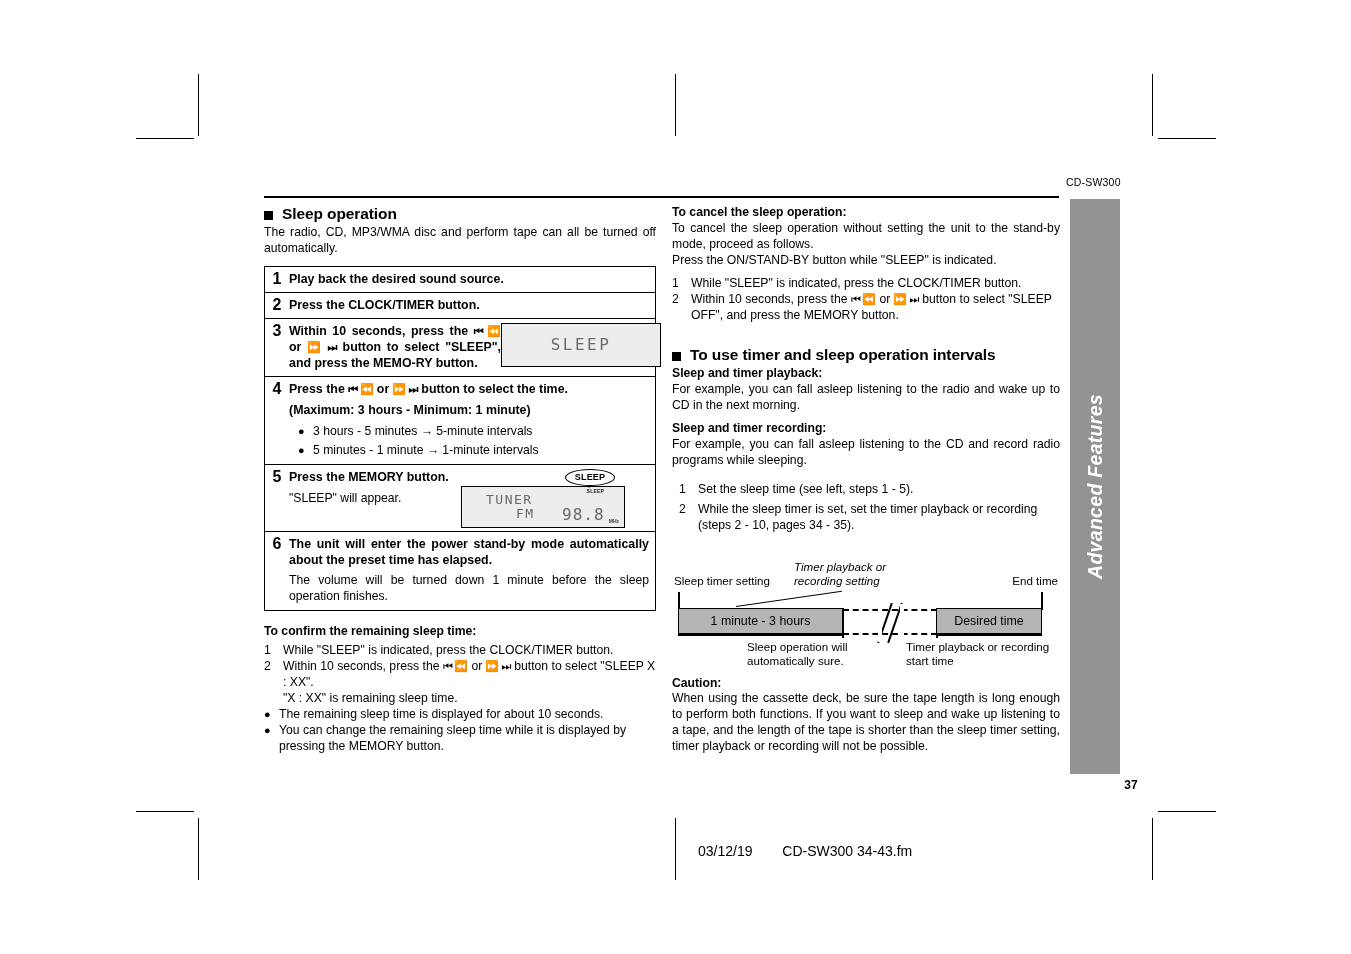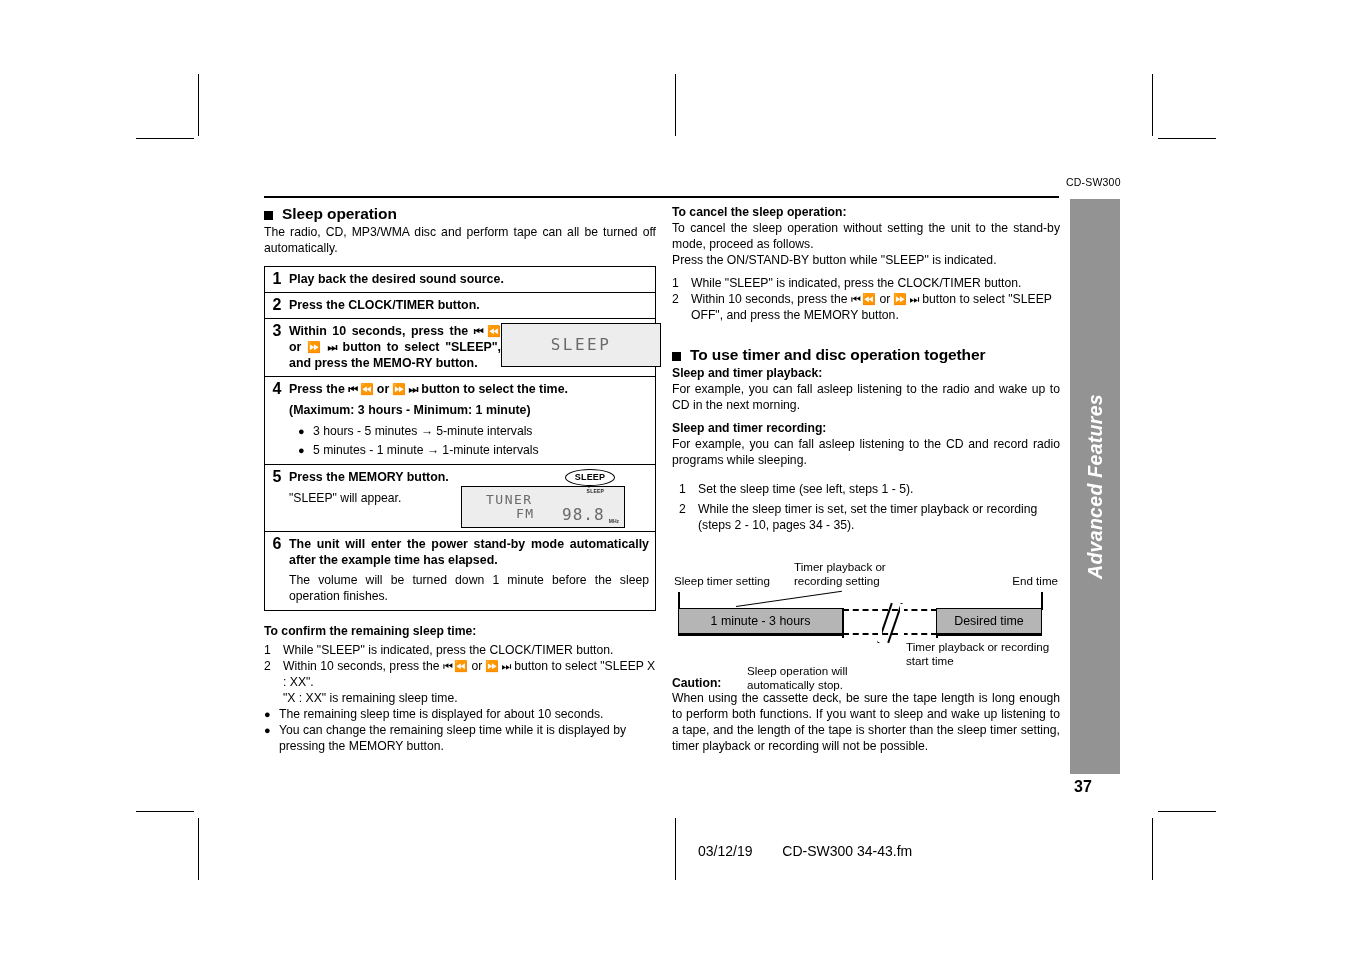--- a/index.html
+++ b/index.html
@@ -297,24 +297,24 @@
     transform: rotate(-90deg);
     white-space: nowrap;
     color: #ffffff;
     font-size: 19.5px;
     font-weight: bold;
     font-style: italic;
     letter-spacing: 0.3px;
   }
   #pageno {
     position: absolute;
-    left: 1058px; top: 778px;
+    left: 1106px; top: 778px;
     width: 50px;
     text-align: center;
-    font-size: 16px;
+    font-size: 12px;
     font-weight: bold;
   }
 
   
   #footer {
     position: absolute;
     left: 698px; top: 843px;
     font-size: 14px;
     white-space: nowrap;
   }
@@ -432,21 +432,21 @@
                 <span class="mhz">MHz</span>
               </div>
             </div>
           </div>
         </div>
       </div>
 
       <div class="step">
         <div class="sn">6</div>
         <div class="sc">
-          <div class="st just">The unit will enter the power stand-by mode automatically after the example time has elapsed.</div>
+          <div class="st just">The unit will enter the power stand-by mode automatically about the preset time has elapsed.</div>
           <div style="height:5px;"></div>
           <div class="st-reg just">The volume will be turned down 1 minute before the sleep operation finishes.</div>
         </div>
       </div>
 
     </div>
 
     <div class="gap-m"></div>
 
     <div class="sub-head">To confirm the remaining sleep time:</div>
@@ -502,21 +502,21 @@
           <span class="glyph">⏩ ⏭</span>
           <span>button to select "SLEEP OFF", and press the MEMORY button.</span>
         </div>
       </div>
     </div>
 
     <div class="gap-l"></div>
 
     <div class="sec-head">
       <span class="sq"></span>
-      <span>To use timer and disc operation together</span>
+      <span>To use timer and sleep operation intervals</span>
     </div>
 
     <div class="sub-head">Sleep and timer playback:</div>
     <div class="body">For example, you can fall asleep listening to the radio and wake up to CD in the next morning.</div>
     <div class="gap-s"></div>
     <div class="sub-head">Sleep and timer recording:</div>
     <div class="body">For example, you can fall asleep listening to the CD and record radio programs while sleeping.</div>
 
     <div class="gap-m"></div>
 
@@ -529,21 +529,21 @@
       <div class="nrow">
         <div class="num">2</div>
         <div class="txt">While the sleep timer is set, set the timer playback or recording (steps 2 - 10, pages 34 - 35).</div>
       </div>
     </div>
 
     <div id="timeline">
 
       <div class="lbl" style="left:2px; top:26px;text-align:right;">Sleep timer setting</div>
 
-      <div class="lbl" style="left:122px; top:12px; text-align:left;">
+      <div class="lbl" style="left:122px; top:12px; text-align:left;font-style:italic;">
         <div>Timer playback or</div>
         <div>recording setting</div>
       </div>
 
       <div class="lbl" style="right:2px; top:26px;">End time</div>
 
       <div class="leader" style="left:64px; top:58px; width:107px; transform:rotate(-8.2deg);"></div>
 
       <div class="tick" style="left:6px;   top:44px; height:18px;"></div>
       <div class="tick" style="left:170px; top:60px; height:30px;"></div>
@@ -559,23 +559,23 @@
 
       <div class="slash" style="left:212px; top:54px; height:42px; transform:rotate(19deg);"></div>
       <div class="slash" style="left:222px; top:54px; height:42px; transform:rotate(19deg);"></div>
 
       <div style="position:absolute; left:206px; top:56px; width:4px; height:38px; background:#fff;"></div>
       <div style="position:absolute; left:228px; top:56px; width:4px; height:38px; background:#fff;"></div>
 
       <div class="baseline" style="left:6px; top:86px; width:165px;"></div>
       <div class="baseline" style="left:264px; top:86px; width:106px;"></div>
 
-      <div class="lbl" style="left:75px; top:92px;margin-top:24px;">
+      <div class="lbl" style="left:75px; top:92px;">
         <div>Sleep operation will</div>
-        <div>automatically stop.</div>
+        <div>automatically sure.</div>
       </div>
       <div class="lbl" style="left:234px; top:92px;">
         <div>Timer playback or recording</div>
         <div>start time</div>
       </div>
     </div>
 
     <div style="height:16px;"></div>
 
     <div class="sub-head">Caution:</div>

